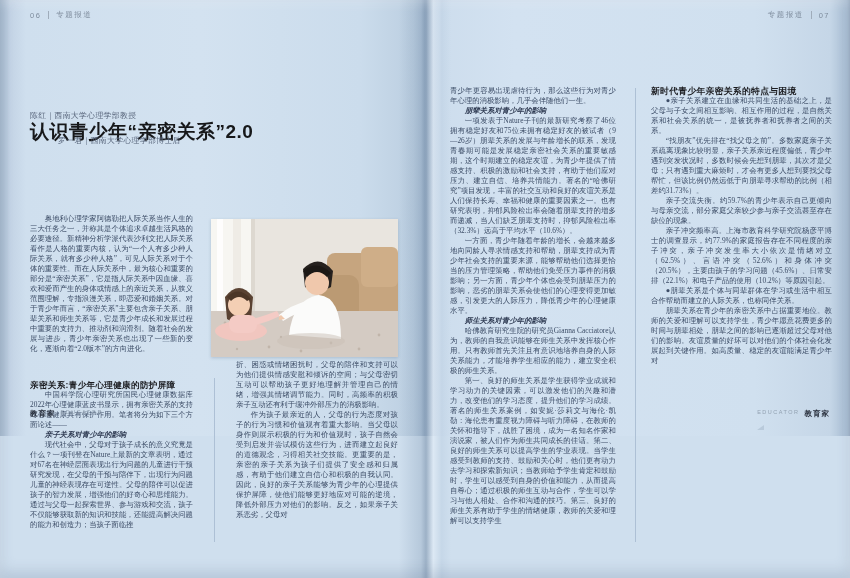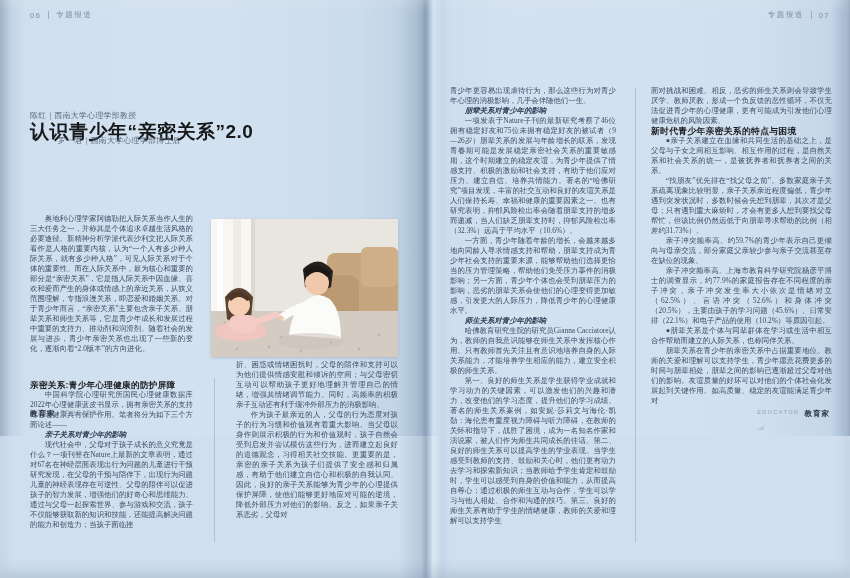--- a/index.html
+++ b/index.html
@@ -132,25 +132,24 @@
       <p>一项发表于Nature子刊的最新研究考察了46位拥有稳定好友和75位未拥有稳定好友的被试者（9—26岁）朋辈关系的发展与年龄增长的联系，发现青春期可能是发展稳定亲密社会关系的重要敏感期，这个时期建立的稳定友谊，为青少年提供了情感支持、积极的激励和社会支持，有助于他们应对压力、建立自信、培养共情能力。著名的“哈佛研究”项目发现，丰富的社交互动和良好的友谊关系是人们保持长寿、幸福和健康的重要因素之一。也有研究表明，抑郁风险检出率会随着朋辈支持的增多而递减，当人们缺乏朋辈支持时，抑郁风险检出率（32.3%）远高于平均水平（10.6%）。</p>
       <p>一方面，青少年随着年龄的增长，会越来越多地向同龄人寻求情感支持和帮助，朋辈支持成为青少年社会支持的重要来源，能够帮助他们选择更恰当的压力管理策略，帮助他们免受压力事件的消极影响；另一方面，青少年个体也会受到朋辈压力的影响，恶劣的朋辈关系会使他们的心理变得更加敏感，引发更大的人际压力，降低青少年的心理健康水平。</p>
       <p class="subhead">师生关系对青少年的影响</p>
       <p>哈佛教育研究生院的研究员Gianna Cacciatore认为，教师的自我意识能够在师生关系中发挥核心作用。只有教师首先关注且有意识地培养自身的人际关系能力，才能培养学生相应的能力，建立安全积极的师生关系。</p>
       <p>第一、良好的师生关系是学生获得学业成就和学习动力的关键因素，可以激发他们的兴趣和潜力，改变他们的学习态度，提升他们的学习成绩。著名的师生关系案例，如安妮·莎莉文与海伦·凯勒：海伦患有重度视力障碍与听力障碍，在教师的关怀和指导下，战胜了困境，成为一名知名作家和演说家，被人们作为师生共同成长的佳话。第二、良好的师生关系可以提高学生的学业表现。当学生感受到教师的支持、鼓励和关心时，他们更有动力去学习和探索新知识；当教师给予学生肯定和鼓励时，学生可以感受到自身的价值和能力，从而提高自尊心；通过积极的师生互动与合作，学生可以学习与他人相处、合作和沟通的技巧。第三、良好的师生关系有助于学生的情绪健康，教师的关爱和理解可以支持学生</p>
     </div>
 
     <div class="vdivider" style="left:210px;top:88px;height:454px;"></div>
 
     <div class="col" style="left:226px;top:86px;width:181px;height:458px;">
-      <p class="noindent">面对挑战和困难。相反，恶劣的师生关系则会导致学生厌学、教师厌教，形成一个负反馈的恶性循环，不仅无法促进青少年的心理健康，更有可能成为引发他们心理健康危机的风险因素。</p>
       <p class="sec-heading2">新时代青少年亲密关系的特点与困境</p>
       <p>●亲子关系建立在血缘和共同生活的基础之上，是父母与子女之间相互影响、相互作用的过程，是自然关系和社会关系的统一，是被抚养者和抚养者之间的关系。</p>
       <p>“找朋友”优先排在“找父母之前”。多数家庭亲子关系疏离现象比较明显，亲子关系亲近程度偏低，青少年遇到突发状况时，多数时候会先想到朋辈，其次才是父母；只有遇到重大麻烦时，才会有更多人想到要找父母帮忙，但该比例仍然远低于向朋辈寻求帮助的比例（相差约31.73%）。</p>
-      <p>亲子冲突频率高。约59.7%的青少年表示自己更倾向与母亲交流，部分家庭父亲较少参与亲子交流甚至存在缺位的现象。</p>
+      <p>亲子交流失衡。约59.7%的青少年表示自己更倾向与母亲交流，部分家庭父亲较少参与亲子交流甚至存在缺位的现象。</p>
       <p>亲子冲突频率高。上海市教育科学研究院杨彦平博士的调查显示，约77.9%的家庭报告存在不同程度的亲子冲突，亲子冲突发生率大小依次是情绪对立（62.5%）、言语冲突（52.6%）和身体冲突（20.5%），主要由孩子的学习问题（45.6%）、日常安排（22.1%）和电子产品的使用（10.2%）等原因引起。</p>
       <p>●朋辈关系是个体与同辈群体在学习或生活中相互合作帮助而建立的人际关系，也称同伴关系。</p>
       <p>朋辈关系在青少年的亲密关系中占据重要地位。教师的关爱和理解可以支持学生，青少年愿意花费更多的时间与朋辈相处，朋辈之间的影响已逐渐超过父母对他们的影响。友谊质量的好坏可以对他们的个体社会化发展起到关键作用。如高质量、稳定的友谊能满足青少年对</p>
     </div>
 
     <div class="footer" style="right:20px;">
       <span class="brand-en">EDUCATOR</span>
       <span class="brand-cn">教育家</span>
     </div>
     <div class="curl"></div>

